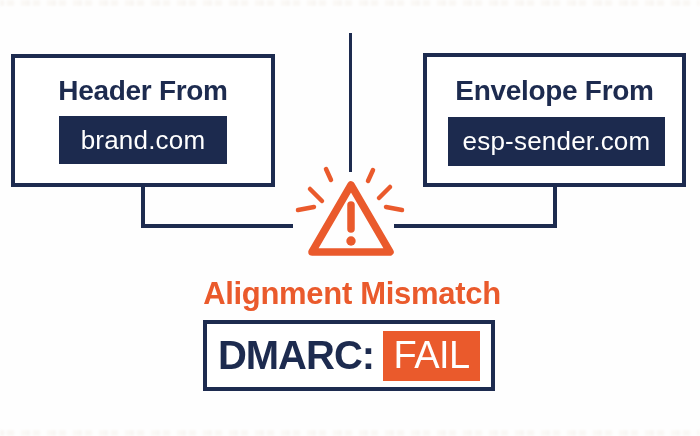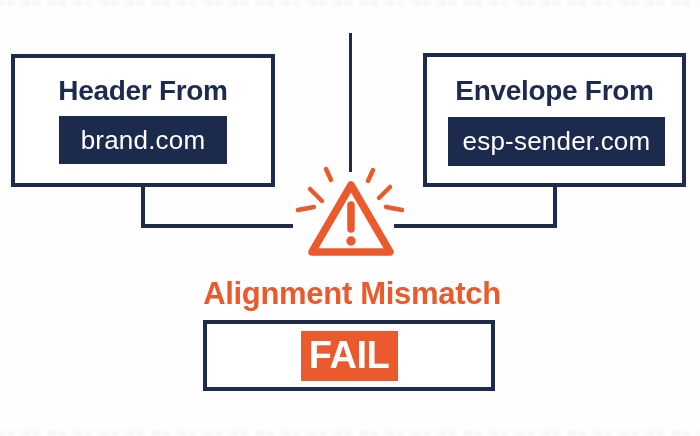--- a/index.html
+++ b/index.html
@@ -110,21 +110,21 @@
     width: 97px;
     height: 50px;
     background: #ea5a2c;
     display: flex;
     align-items: center;
     justify-content: center;
   }
   .fail-badge span {
     color: #ffffff;
     font-size: 38px;
-    font-weight: 700;
+    font-weight: 400;
     letter-spacing: -0.5px;
   }
 </style>
 </head>
 <body>
 
 <div class="canvas">
 
   <div class="edge-artifact top"></div>
   <div class="edge-artifact bottom"></div>
@@ -164,18 +164,19 @@
       <path d="M61 22 L100 89 L22 89 Z" stroke-width="7.5"></path>
 
       <path d="M61 42 L61 66" stroke-width="7.5"></path>
       <circle cx="61" cy="78" r="4.7" fill="#ea5a2c" stroke="none"></circle>
     </g>
   </svg>
 
   <div class="mismatch-label">Alignment Mismatch</div>
 
   <div class="result-card">
+    <span class="result-label">DMARC:</span>
     <div class="fail-badge">
       <span>FAIL</span>
     </div>
   </div>
 
 </div>
 
 </body></html>

